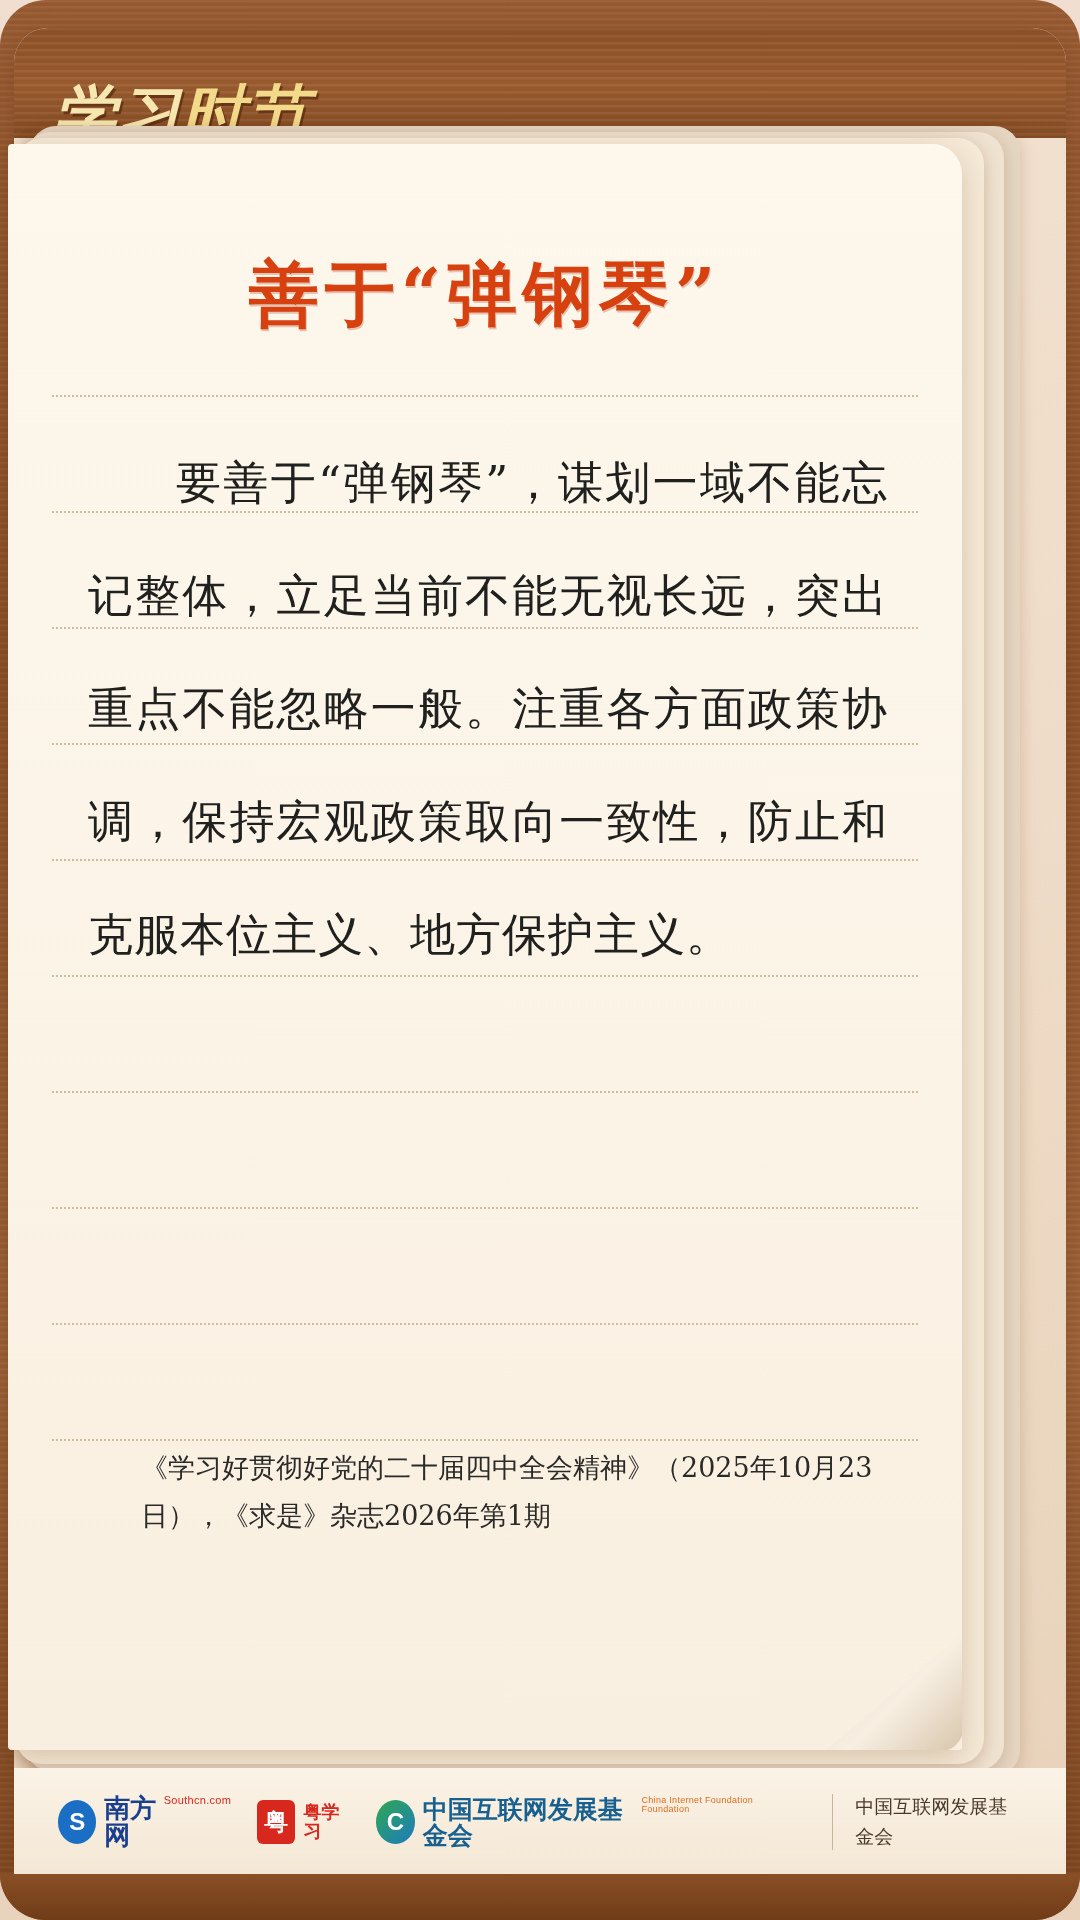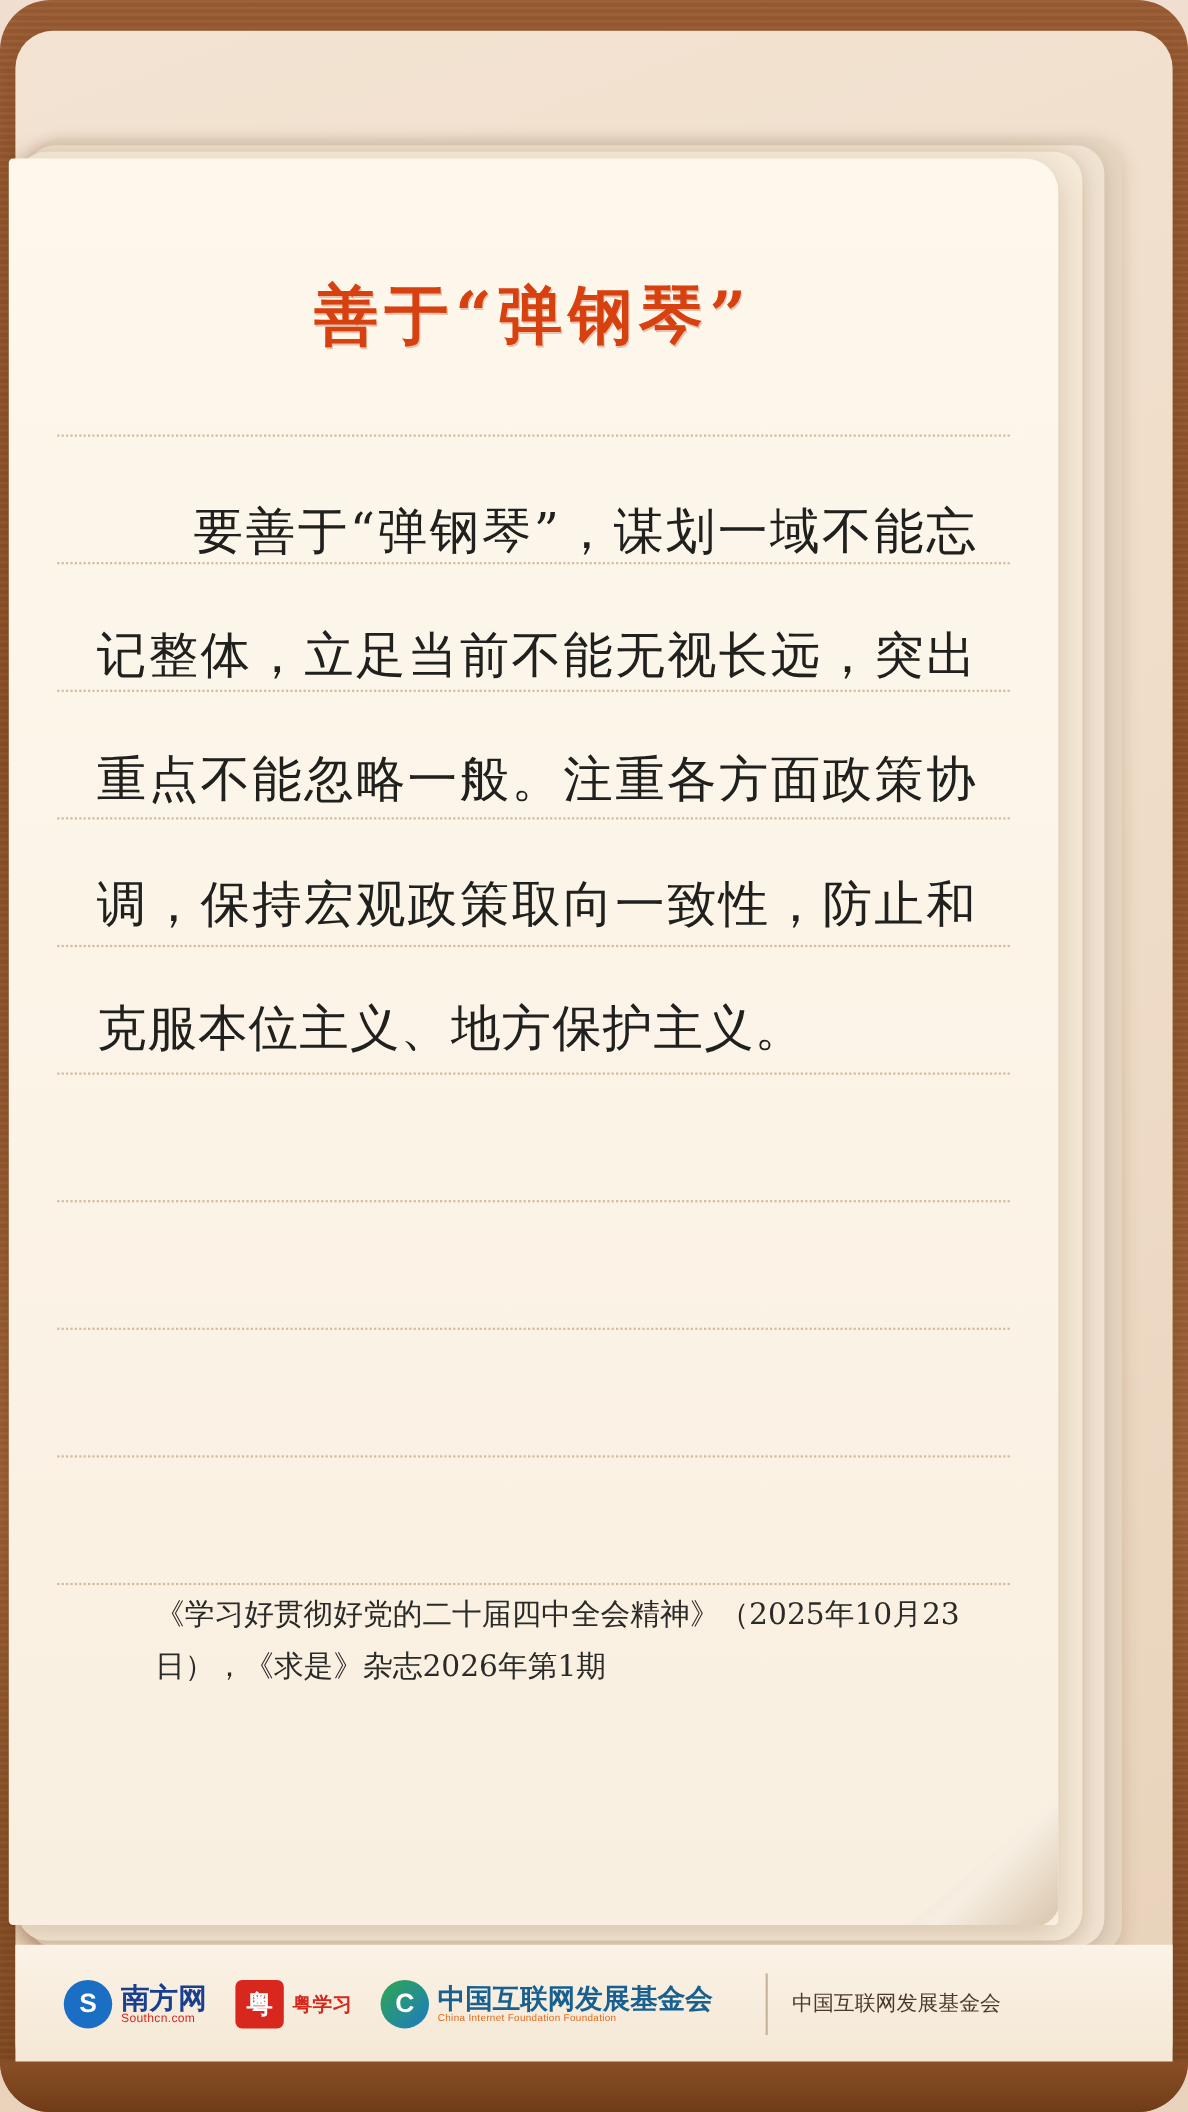--- a/index.html
+++ b/index.html
@@ -74,21 +74,21 @@
     background:linear-gradient(180deg,#fdf7ec 0%, #fbf3e6 60%, #f9efe0 100%);
     border-radius:4px 30px 4px 4px;
     box-shadow:0 8px 30px rgba(120,70,30,0.25);
     overflow:hidden;
   }
   .title{
     position:absolute; left:0; top:104px; width:954px;
     text-align:center;
     font-family:"DejaVu Serif", serif;
     font-weight:bold;
-    font-size:58px;
+    font-size:70px;
     letter-spacing:6px;
     color:#d6410f;
     text-shadow:1px 2px 0 rgba(150,40,5,0.25);
   }
   .rules{
     position:absolute; left:44px; top:250px; width:866px;
   }
   .rule{
     height:1px;
     border-bottom:2px dotted #c9ad8b;
@@ -139,21 +139,21 @@
   }
   .logo-mark{
     width:44px;height:44px;border-radius:50%;
     display:flex;align-items:center;justify-content:center;
     color:#fff;font-size:24px;font-weight:bold;
     font-family:"Liberation Sans", sans-serif;
   }
   .logo-mark.blue{background:#1a6fc4;}
   .logo-mark.red{background:#d8271d;border-radius:6px;}
   .logo-mark.green{background:linear-gradient(135deg,#2fa84f,#1d7ac2);border-radius:50%;}
-  .logo-text{display:flex;flex-direction:column;line-height:1.05;}
+  .logo-text{display:flex;flex-direction:row;line-height:1.05;}
   .logo-cn{font-family:"Liberation Sans", sans-serif;font-weight:bold;font-size:26px;color:#1a3f8f;}
   .logo-cn.red{color:#d8271d;font-size:18px;}
   .logo-cn.teal{color:#17608f;font-size:25px;}
   .logo-en{font-family:Liberation Sans, sans-serif;font-size:11px;color:#d8271d;letter-spacing:.3px;}
   .logo-en.small{font-size:9px;color:#e06c1f;}
   .divider{
     width:2px;height:56px;background:#c7b49c;margin:0 22px;
   }
   .footer-note{
     font-family:"Liberation Sans", sans-serif;
@@ -168,20 +168,25 @@
   }
 </style>
 </head>
 <body>
 
 <div id="poster">
 
   <div class="wood-frame"></div>
   <div class="board"></div>
 
+  <div class="header-strip">
+    <div class="brand">
+      <span>学习</span><span class="accent">时节</span>
+    </div>
+  </div>
 
   <div class="sheet back3"></div>
   <div class="sheet back2"></div>
   <div class="sheet back1"></div>
 
   <div class="paper">
 
     <div class="title">善于“弹钢琴”</div>
 
     <div class="rules">

